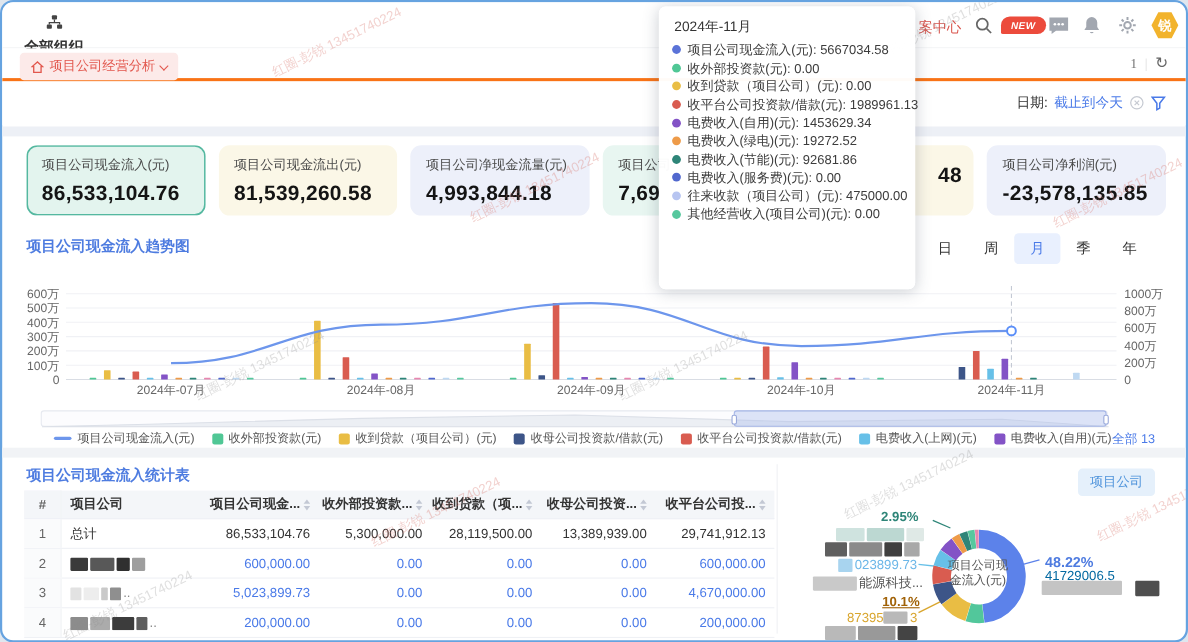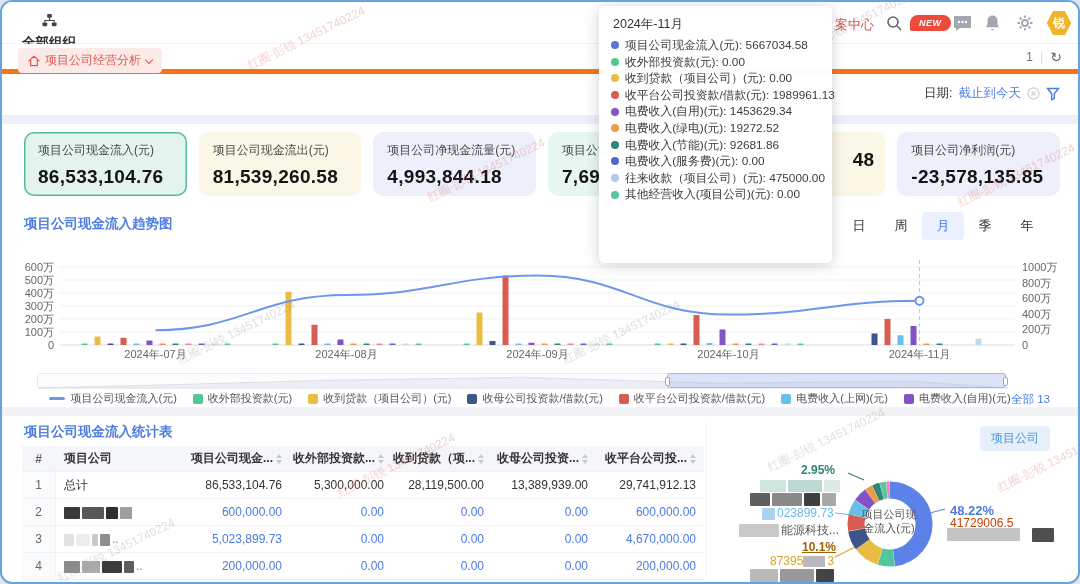--- a/index.html
+++ b/index.html
@@ -11,21 +11,21 @@
   .topbar{position:absolute;top:0;left:0;right:0;height:42px;border-bottom:1px solid #f1f2f4;background:#fff;}
   .org{position:absolute;left:20px;top:11px;display:flex;align-items:center;gap:6px;font-size:13.5px;font-weight:bold;color:#333;cursor:pointer;flex-direction:column;}
   .chev{width:8px;height:8px;border-right:1.6px solid #555;border-bottom:1.6px solid #555;transform:rotate(45deg);margin-top:-3px;}
   .red-link{position:absolute;left:833px;top:14px;font-size:13px;color:#d9544c;cursor:pointer;}
   .badge-new{position:absolute;left:908px;top:13px;background:#ec4b3c;color:#fff;font-size:9px;font-weight:bold;
              font-style:italic;padding:3px 9px;border-radius:9px 9px 9px 2px;letter-spacing:.5px;}
   .avatar{position:absolute;left:1044px;top:8px;width:26px;height:26px;background:#f2b32c;color:#fff;font-size:12px;
           font-weight:bold;display:flex;align-items:center;justify-content:center;
           clip-path:polygon(27% 4%,73% 4%,97% 50%,73% 96%,27% 96%,3% 50%);}
   
-  .tabrow{position:absolute;top:42px;left:0;right:0;height:30px;border-bottom:5px solid #f97316;background:#fff;}
+  .tabrow{position:absolute;top:42px;left:0;right:0;height:30px;border-bottom:3px solid #f97316;background:#fff;font-family:Liberation Serif, serif;}
   .page-tab{position:absolute;left:16px;top:4px;display:flex;align-items:center;gap:5px;background:#fceae9;
             color:#e2574d;font-size:12px;padding:4px 10px;border-radius:4px;cursor:pointer;}
   .page-tab .chev{border-color:#e2574d;width:6px;height:6px;margin-top:-2px;}
   .pager{position:absolute;right:16px;top:5px;display:flex;align-items:center;gap:7px;font-size:12.5px;color:#777;}
   .pager .sep{color:#ddd;}
   .refresh{font-size:14px;color:#666;cursor:pointer;}
   
   .daterow{position:absolute;top:72px;left:0;right:0;height:40px;background:#fff;}
   .datebox{position:absolute;right:18px;top:11px;display:flex;align-items:center;gap:6px;font-size:12.5px;}
   .datebox .lbl{color:#333;}
@@ -420,21 +420,21 @@
     <span class="blk" style="width:40px;height:13px;background:#c9c9c9"></span><span>能源科技...</span>
   </div>
   <div class="dlab bold" style="left:800px;top:538px;color:#a16207;text-decoration:underline;">10.1%</div>
   <div class="dlab" style="left:768px;top:552px;color:#d9a62e;">
     <span>87395</span><span class="blk" style="width:22px;height:11px;background:#b9b9b9"></span><span>3</span>
   </div>
   <div class="dlab" style="left:748px;top:566px;">
     <span class="blk" style="width:28px;height:13px;background:#b9b9b9"></span><span class="blk" style="width:34px;height:13px;background:#999"></span><span class="blk" style="width:18px;height:13px;background:#444"></span>
   </div>
   <div class="dlab bold" style="left:948px;top:501px;color:#4e7be0;font-size:13px;">48.22%</div>
-  <div class="dlab" style="left:948px;top:514px;color:#c2410c;">41729006.5</div>
+  <div class="dlab" style="left:948px;top:514px;color:#0369a1;">41729006.5</div>
   <div class="dlab" style="left:945px;top:525px;">
     <span class="blk" style="width:73px;height:13px;background:#c4c4c4"></span><span class="blk" style="width:22px;height:14px;background:#4f4f4f;margin-left:10px"></span>
   </div>
 
   <div class="tooltip">
     <div class="tt-title">2024年-11月</div>
     <div id="ttRows">
         <div class="tt-row">
      <span class="dot" style="background:#5b73d8"></span>
      <span>项目公司现金流入(元): 5667034.58</span>

